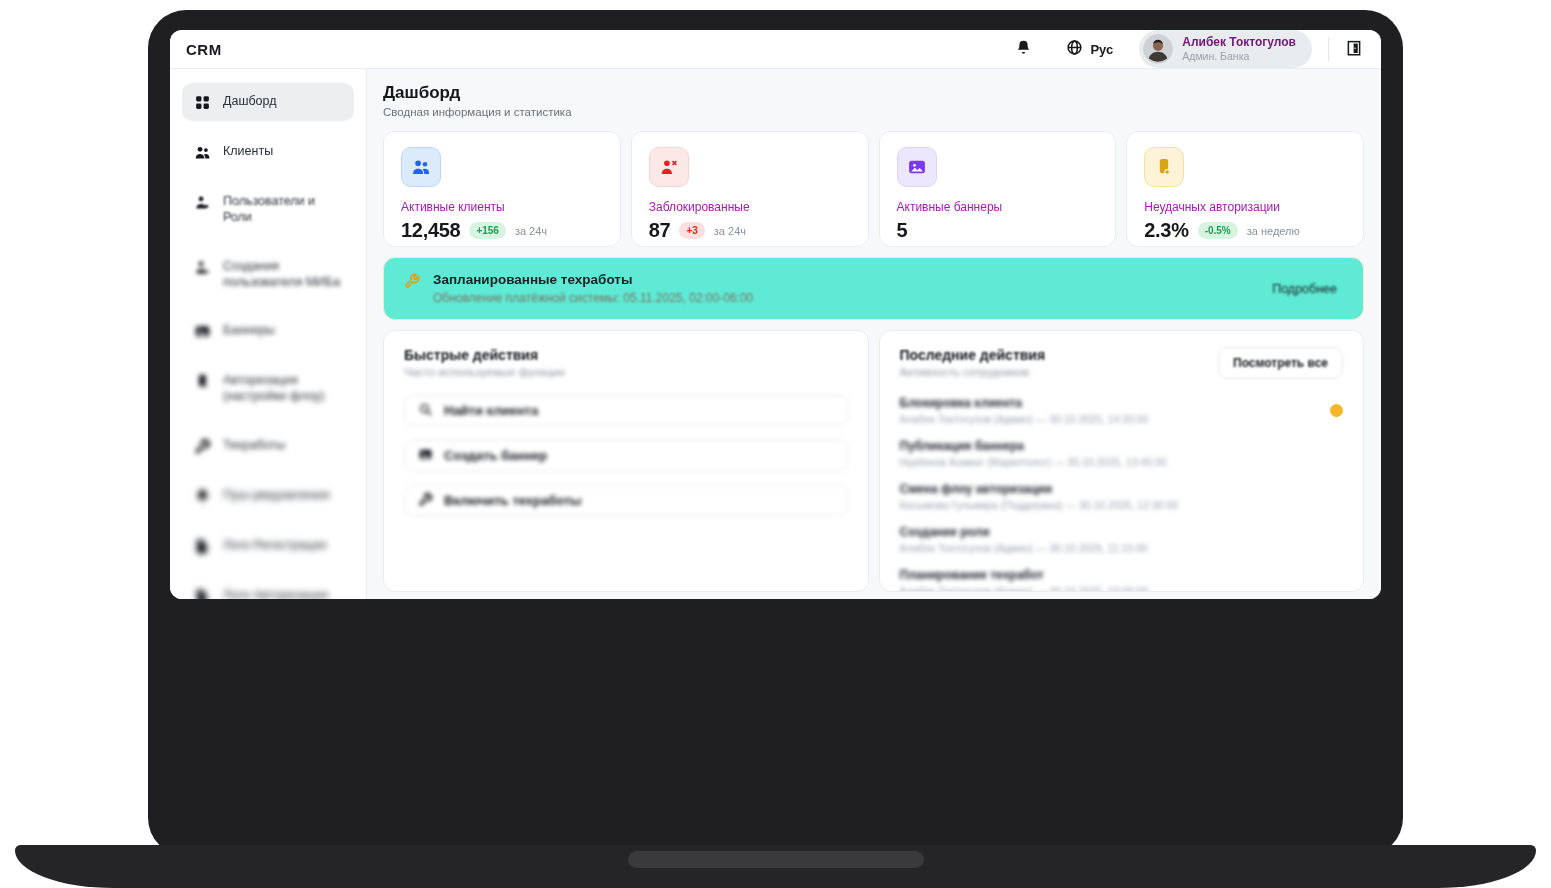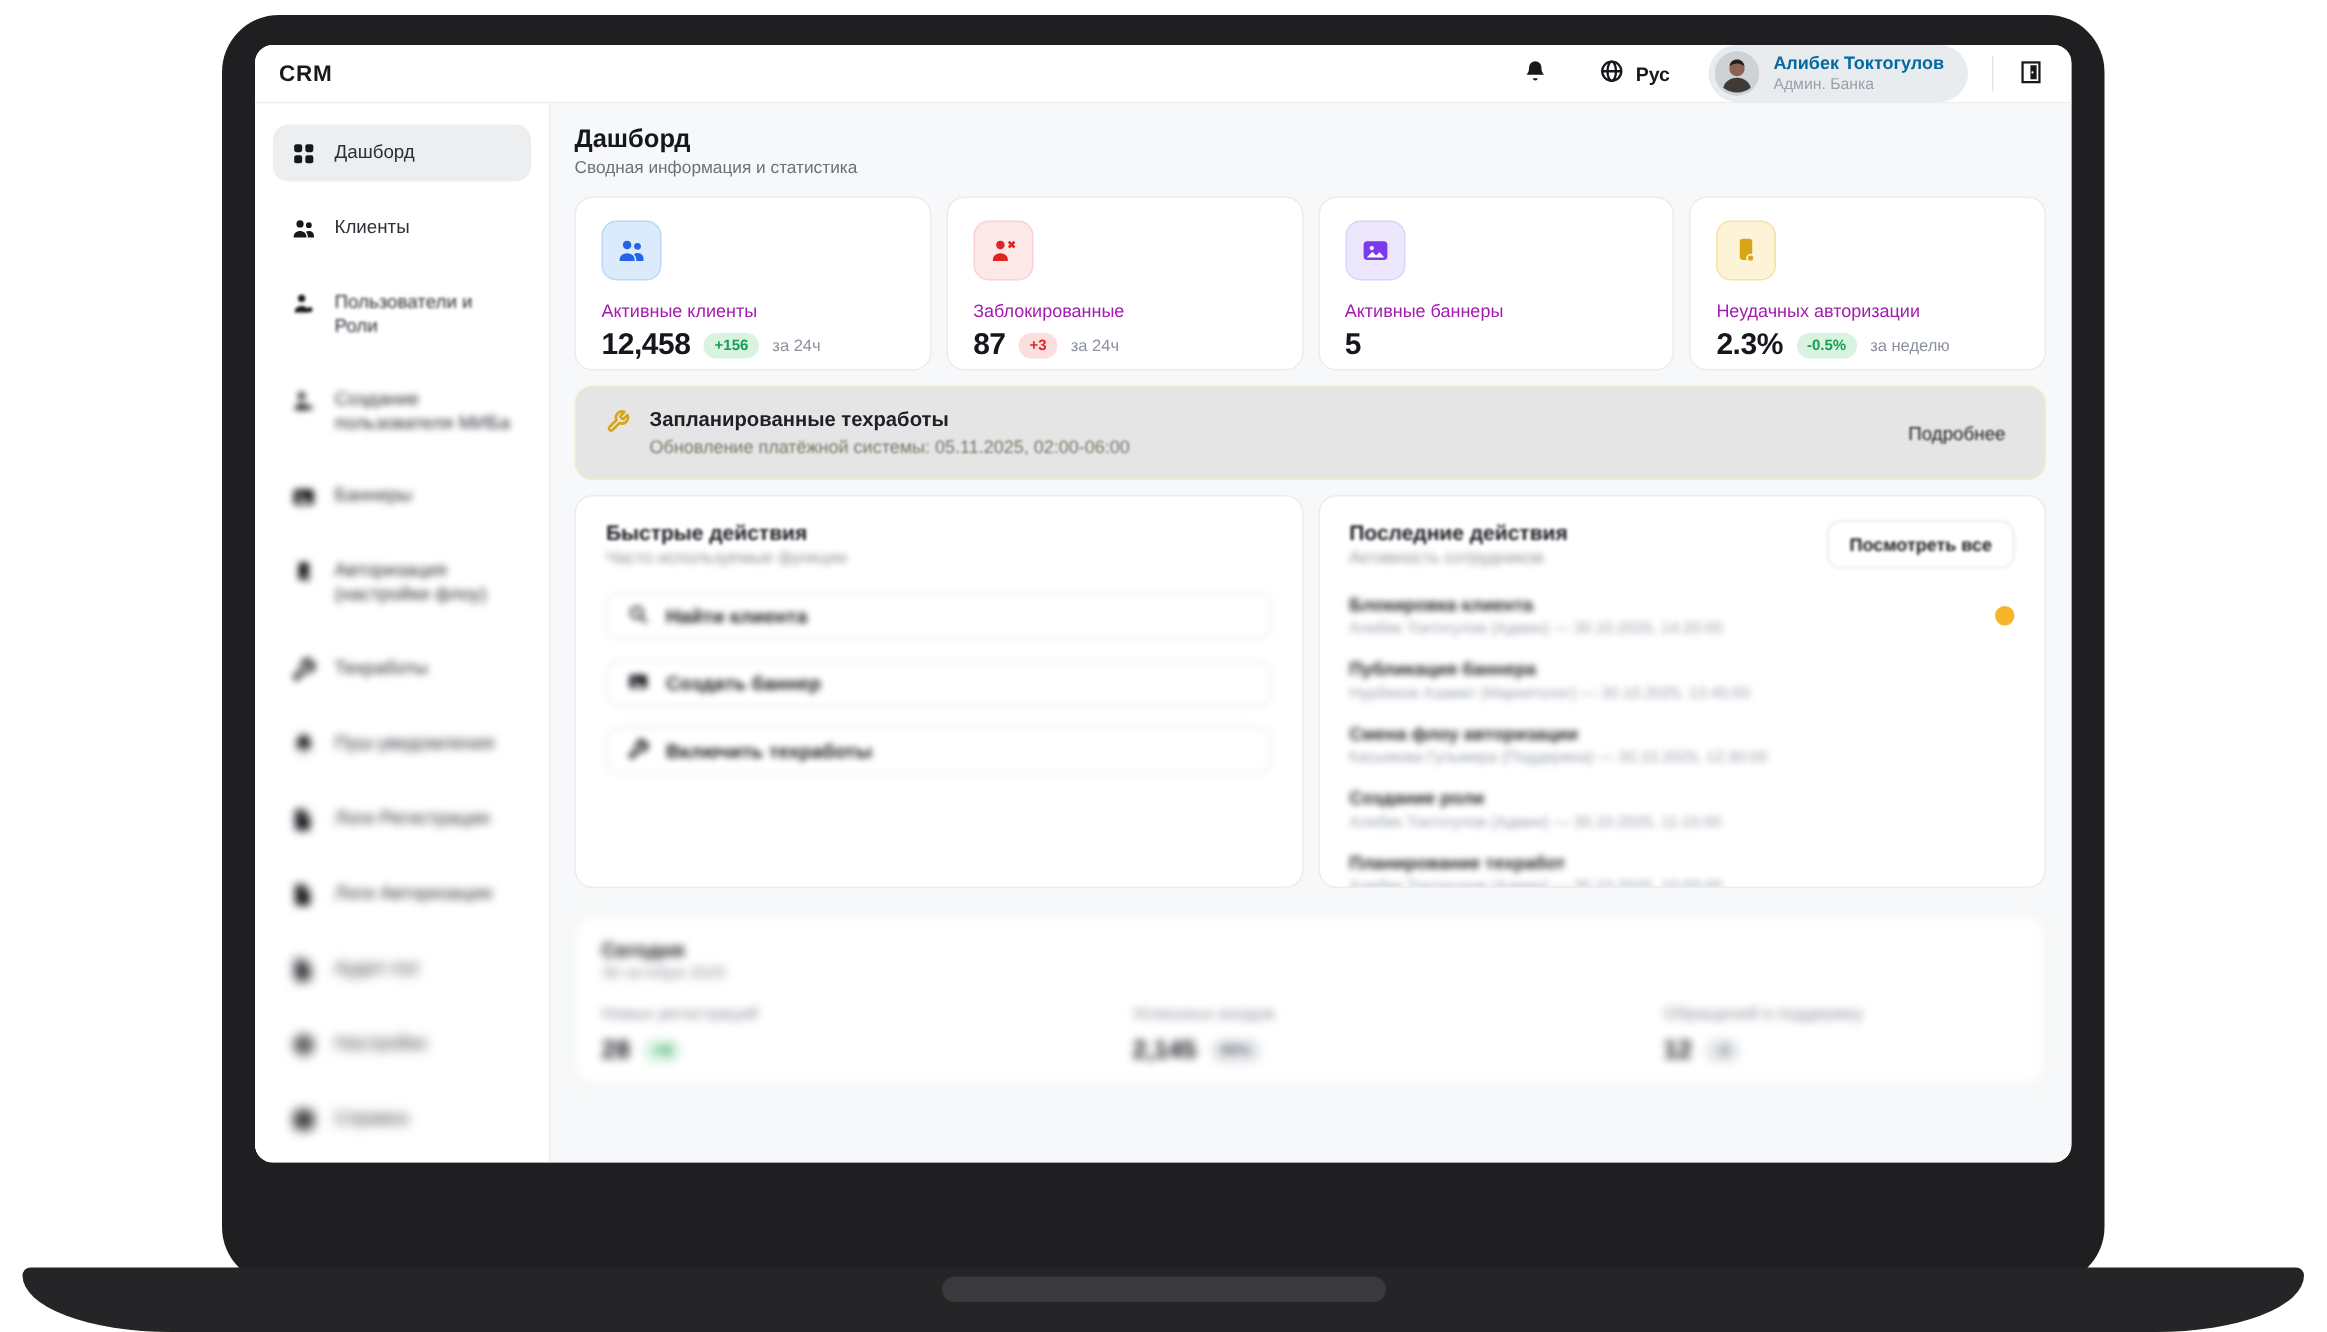--- a/index.html
+++ b/index.html
@@ -1,39 +1,39 @@
 <!DOCTYPE html>
 <html><head>
 <meta charset="utf-8">
 <style>
   html,body{margin:0;padding:0;background:#fff;width:1551px;height:888px;overflow:hidden;
     font-family:"Liberation Sans",sans-serif;-webkit-font-smoothing:antialiased;}
   .stage{position:relative;width:1551px;height:888px;}
 
   
   .bezel{position:absolute;left:148px;top:10px;width:1255px;height:846px;background:#1f1f21;border-radius:38px;}
-  .screen{position:absolute;left:22px;top:20px;width:1211px;height:745px;background:#fff;border-radius:12px;overflow:hidden;display:flex;flex-direction:column;}
+  .screen{position:absolute;left:22px;top:20px;width:1211px;height:569px;background:#fff;border-radius:12px;overflow:hidden;display:flex;flex-direction:column;}
   .base{position:absolute;left:15px;top:845px;width:1521px;height:43px;background:#252527;
     border-radius:6px 6px 110px 110px / 6px 6px 42px 42px;}
   .notch{width:296px;height:17px;margin:6px auto 0;background:#3a3a3c;border-radius:10px;}
 
   
   .bl04{filter:blur(.4px)} .bl08{filter:blur(.8px)} .bl12{filter:blur(1.2px)}
   .bl2{filter:blur(2px)} .bl22{filter:blur(2.2px)} .bl25{filter:blur(2.5px)}
   .bl3{filter:blur(3px)} .bl4{filter:blur(3.8px)}
 
   
   .topbar{height:38px;flex:0 0 38px;display:flex;align-items:center;padding:0 18px 0 16px;border-bottom:1px solid #ececee;background:#fff;}
   .logo{font-size:15px;font-weight:700;letter-spacing:.5px;color:#17191d;}
   .topbar-right{margin-left:auto;display:flex;align-items:center;}
   .icon-btn{background:none;border:none;padding:0;display:flex;align-items:center;gap:7px;cursor:pointer;color:#17191d;}
   .tb-bell{margin-right:34px;} .tb-lang{margin-right:26px;font-size:13px;font-weight:700;color:#17191d;justify-content:space-between;}
   .user-pill{display:flex;align-items:center;gap:9px;background:#e9ecef;border-radius:999px;padding:4px 16px 4px 4px;cursor:pointer;border:none;}
   .avatar{width:30px;height:30px;border-radius:50%;overflow:hidden;flex:0 0 30px;filter:blur(.5px);}
-  .u-name{font-size:12px;font-weight:700;color:#0369a1;line-height:1.15;text-align:right;}
+  .u-name{font-size:12px;font-weight:700;color:#701a75;line-height:1.15;text-align:right;}
   .u-role{font-size:10.5px;color:#9aa1ab;line-height:1.15;text-align:left;}
   .tb-div{width:1px;height:24px;background:#e3e5e8;margin:0 16px;}
 
   
   .app-body{flex:1;display:flex;min-height:0;}
   .sidebar{width:197px;flex:0 0 197px;box-sizing:border-box;border-right:1px solid #ececee;background:#fff;padding:14px 12px;display:flex;flex-direction:column;overflow:hidden;}
   .sb-item{display:flex;align-items:flex-start;gap:12px;padding:10px 12px;border-radius:10px;margin-bottom:12px;cursor:pointer;color:#2b2f36;}
   .sb-item.active{background:#eceef0;}
   .sb-item .sb-ic{flex:0 0 17px;width:17px;height:17px;color:#16181d;margin-top:1px;}
   .sb-label{font-size:12.5px;line-height:1.3;font-weight:500;}
@@ -56,21 +56,21 @@
   .card-label{margin-top:13px;font-size:12px;color:#a21caf;}
   .card-row{margin-top:5px;display:flex;align-items:center;text-align:right;}
   .card-value{font-size:20px;font-weight:800;color:#15171c;letter-spacing:-.3px;}
   .pill{font-size:10px;font-weight:700;border-radius:999px;padding:3px 7px;margin-left:9px;}
   .pill.green{background:#d9f3e1;color:#1a9e55;}
   .pill.red{background:#fbdede;color:#dc2626;}
   .pill.gray{background:#e6e8eb;color:#6b7280;}
   .card-period{font-size:11px;color:#8b919a;margin-left:9px;}
 
   
-  .alert{margin-top:10px;height:63px;box-sizing:border-box;background:#e5e5e5;border:1px solid #f5ebcb;border-radius:12px;display:flex;align-items:center;padding:0 20px;}
+  .alert{margin-top:10px;height:63px;box-sizing:border-box;background:#5eead4;border:1px solid #f5ebcb;border-radius:12px;display:flex;align-items:center;padding:0 20px;}
   .alert-ic{width:16px;height:16px;color:#d9a514;margin-right:13px;align-self:flex-start;margin-top:15px;}
   .alert-title{font-size:13.5px;font-weight:800;color:#1d2026;}
   .alert-text{font-size:12px;color:#7b7668;margin-top:4px;}
   .alert-action{margin-left:auto;background:none;border:none;font-family:inherit;font-size:12.5px;font-weight:400;color:#1d2026;cursor:pointer;}
 
   
   .panels{margin-top:10px;display:flex;gap:10px;height:262px;}
   .panel{flex:1;background:#fff;border:1px solid #ececee;border-radius:12px;padding:16px 20px;box-sizing:border-box;overflow:hidden;}
   .pn-title{font-size:14px;font-weight:800;color:#15171c;}
   .pn-sub{font-size:11.5px;color:#8b919a;margin-top:3px;}

